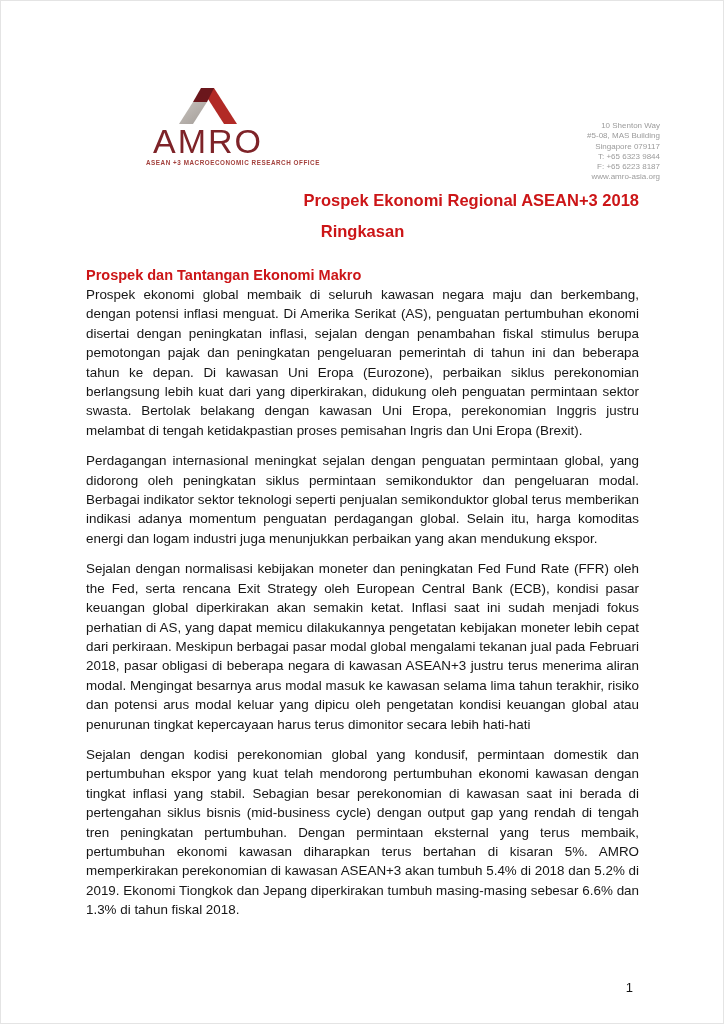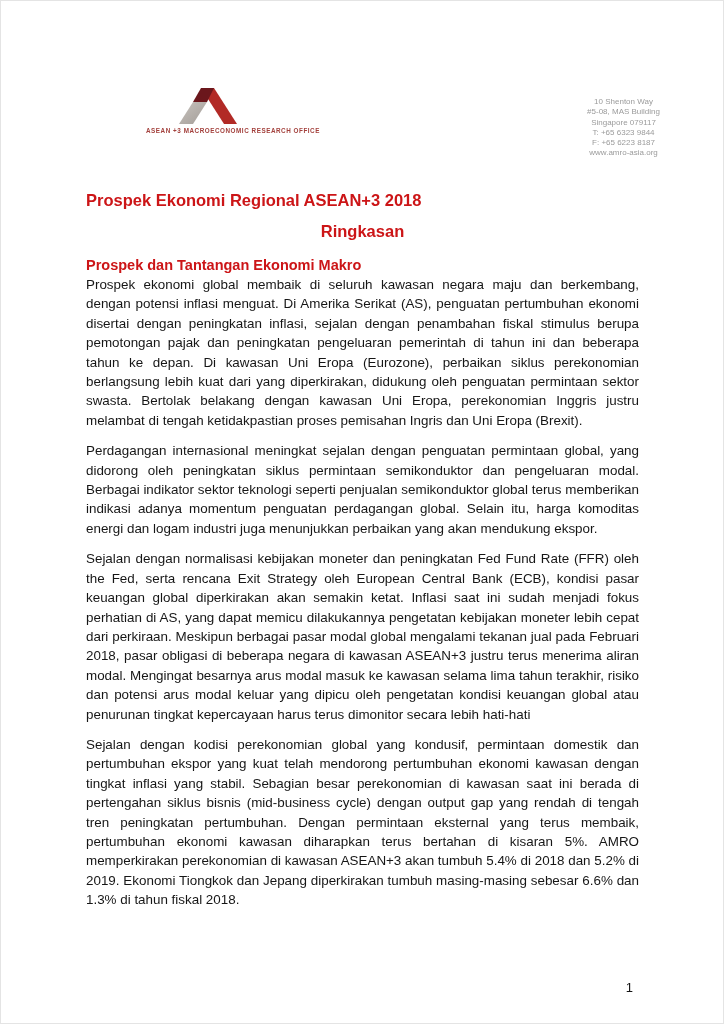--- a/index.html
+++ b/index.html
@@ -44,47 +44,47 @@
   .logo-tagline {
     margin-top: 3px;
     font-size: 6.3px;
     letter-spacing: 0.55px;
     color: #a3403c;
     white-space: nowrap;
     font-weight: 700;
   }
   .address {
     position: absolute;
-    top: 9px;
+    top: 33px;
     right: -21px;
     font-size: 8px;
     line-height: 10.3px;
     color: #9b9b9b;
-    text-align: center;
+    text-align: right;
   }
 
   
   .doc-title {
     margin-top: 21px;
-    text-align: left;
+    text-align: right;
     color: #cc1517;
     font-weight: 700;
     font-size: 16.5px;
     line-height: 23px;
   }
   .doc-subtitle {
     margin-top: 8px;
     text-align: center;
     color: #cc1517;
     font-weight: 700;
     font-size: 16.5px;
     line-height: 23px;
   }
   .section-heading {
-    margin-top: 12px;
+    margin-top: 22px;
     text-align: left;
     color: #cc1517;
     font-weight: 700;
     font-size: 14.5px;
     line-height: 20px;
   }
 
   
   .body-text { }
   .body-text p {
@@ -115,20 +115,21 @@
         <defs>
           <linearGradient id="grayleg" x1="0" y1="0" x2="1" y2="1">
             <stop offset="0" stop-color="#c7c2bd"></stop>
             <stop offset="1" stop-color="#a39d98"></stop>
           </linearGradient>
         </defs>
         <polygon points="22,0 35,0 58,36 45,36" fill="#b22a26"></polygon>
         <polygon points="22,0 35,0 28,14 14,14" fill="#6b171c"></polygon>
         <polygon points="14,14 28,14 14,36 0,36" fill="url(#grayleg)"></polygon>
       </svg>
+      <div class="logo-wordmark">AMRO</div>
       <div class="logo-tagline">ASEAN +3 MACROECONOMIC RESEARCH OFFICE</div>
     </div>
 
     <div class="address">
       <div>10 Shenton Way</div>
       <div>#5-08, MAS Building</div>
       <div>Singapore 079117</div>
       <div>T: +65 6323 9844</div>
       <div>F: +65 6223 8187</div>
       <div>www.amro-asia.org</div>

